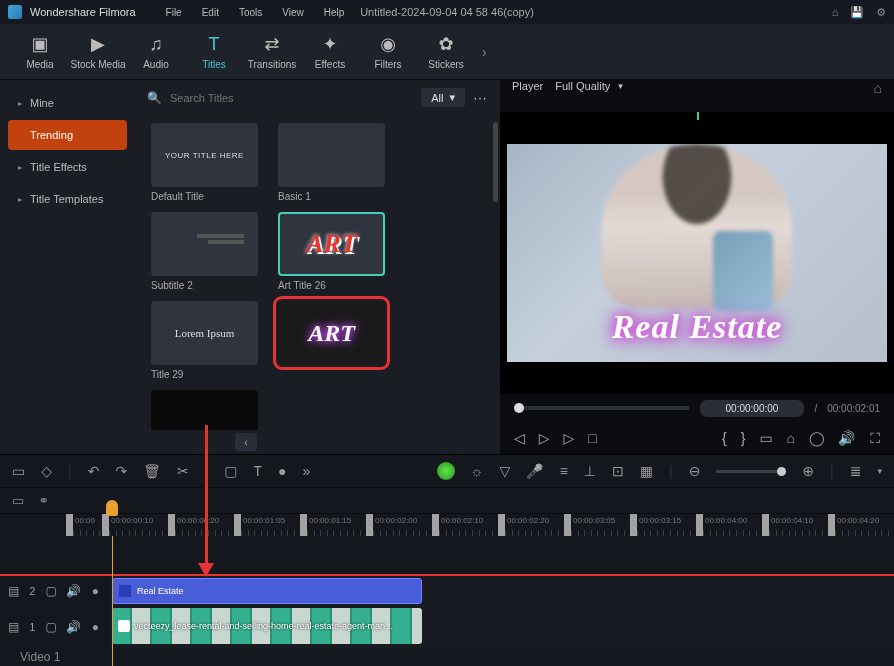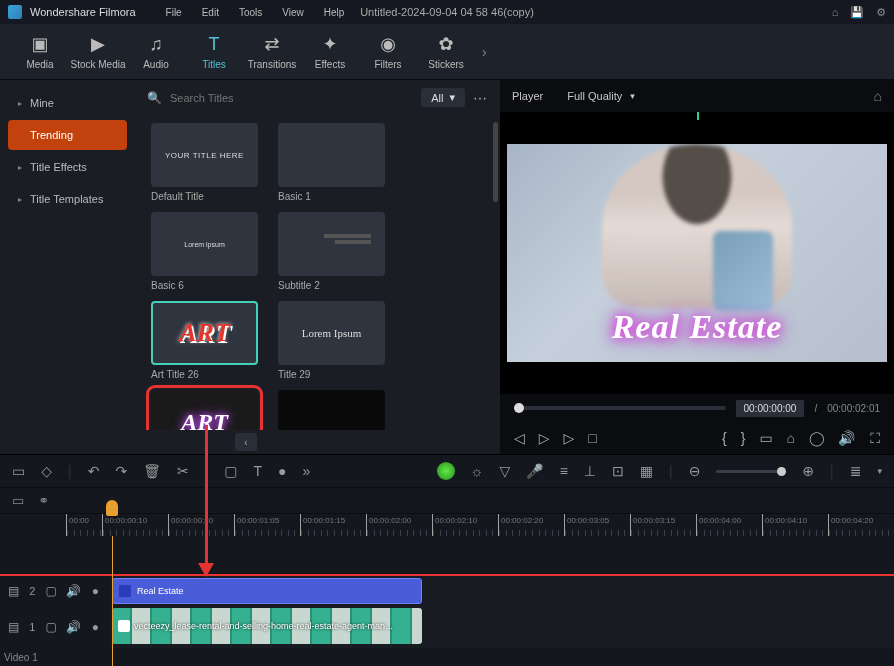--- a/index.html
+++ b/index.html
@@ -36,62 +36,62 @@
 .thumb.red-box{outline:3px solid #e73232;outline-offset:2px}
 .card-lbl{font-size:10px;color:#aaa}
 .art-txt{font-family:Georgia,serif;font-size:26px;font-weight:900;font-style:italic;color:#e8332a;text-shadow:0 0 4px #fff,2px 2px 0 #fff}
 .art-neon{font-family:Georgia,serif;font-size:24px;font-weight:900;font-style:italic;color:#fff;text-shadow:0 0 6px #c84fff,0 0 12px #c84fff}
 .lorem-tn{font-family:Georgia,serif;font-size:11px}
 .sub-lines{width:60%;height:4px;background:#555;margin:1px 0}
 .browser-foot{height:24px;display:flex;align-items:center;justify-content:flex-start;padding-left:100px}
 .back-chev{background:#2a2e38;width:22px;height:18px;border-radius:3px;display:flex;align-items:center;justify-content:center;font-size:10px;color:#aaa}
 .scrollbar{position:absolute;right:2px;top:42px;width:5px;height:80px;background:#444;border-radius:3px}
 .preview{flex:1;background:#0a0c10;display:flex;flex-direction:column}
-.pv-head{height:32px;display:flex;align-items:center;padding:0 12px;gap:24px;font-size:11px}
+.pv-head{height:32px;display:flex;align-items:flex-start;padding:0 12px;gap:12px;font-size:11px}
 .pv-snap{margin-left:auto;color:#888;font-size:14px}
 .pv-canvas{flex:1;display:flex;align-items:center;justify-content:center;position:relative;background:#000}
 .pv-img{width:380px;height:218px;background:linear-gradient(135deg,#a8b5c5 0%,#c5d0dc 40%,#b5c0cc 100%);position:relative;display:flex;align-items:flex-end;justify-content:center;padding-bottom:16px;overflow:hidden}
 .pv-img::before{content:"";position:absolute;top:0;left:25%;width:50%;height:75%;background:radial-gradient(ellipse at 50% 20%, #4a4038 0%, #4a4038 25%, transparent 26%),linear-gradient(180deg,#d8c8c0 30%,#e8dcd6 50%,#c8b8b0 100%);border-radius:50% 50% 20% 20%;filter:blur(2px);opacity:.9}
 .pv-img::after{content:"";position:absolute;top:40%;right:30%;width:60px;height:80px;background:linear-gradient(135deg,#7a9db8,#9abdd8);border-radius:8px;filter:blur(2px)}
 .re-text{font-family:Georgia,serif;font-size:34px;font-weight:700;font-style:italic;color:#fff;text-shadow:0 0 8px #d855dd,0 0 14px #d855dd,0 0 20px #a030c0;z-index:2;letter-spacing:1px}
 .pv-marker{position:absolute;top:0;left:50%;width:2px;height:8px;background:#2dd0a0}
 .pv-scrub{height:28px;display:flex;align-items:center;padding:0 14px;gap:10px}
 .scrub-track{flex:1;height:4px;background:#2a2e38;border-radius:2px;position:relative}
 .scrub-dot{position:absolute;left:0;top:-3px;width:10px;height:10px;background:#ddd;border-radius:50%}
-.time-box{background:#2a2e38;padding:3px 8px;font-size:10px;border-radius:1px;color:#ddd}
+.time-box{background:#2a2e38;padding:3px 26px;font-size:10px;border-radius:7px;color:#ddd}
 .time-txt{font-size:10px;color:#888}
 .pv-ctrl{height:32px;display:flex;align-items:center;padding:0 14px;gap:14px;color:#aaa;font-size:14px}
 .pv-ctrl .sp{flex:1}
 .timeline{background:#14171d;border-top:1px solid #000;height:212px;display:flex;flex-direction:column}
 .tl-tools{height:34px;display:flex;align-items:center;padding:0 12px;gap:16px;color:#999;font-size:14px;border-bottom:1px solid #0a0c10}
 .tl-tools .sp{flex:1}
 .tl-tools .grn{width:18px;height:18px;border-radius:50%;background:radial-gradient(circle,#5eea4a,#2a8a1a)}
 .zoom-track{width:70px;height:3px;background:#3a3e48;border-radius:2px;position:relative}
 .zoom-dot{position:absolute;right:0;top:-3px;width:9px;height:9px;background:#ccc;border-radius:50%}
 .tl-tabs{height:26px;display:flex;align-items:center;padding:0 12px;gap:14px;color:#888;font-size:13px;border-bottom:1px solid #0a0c10}
 .ruler-row{height:22px;display:flex;position:relative}
 .ruler-gutter{width:110px}
 .ruler{flex:1;position:relative;font-size:8px;color:#777;display:flex}
-.ruler-tick{position:relative;flex:0 0 66px;border-left:1px solid #a3a3a3;padding:2px 0 0 2px;height:22px}
+.ruler-tick{position:relative;flex:0 0 66px;border-left:7px solid #a3a3a3;padding:2px 0 0 2px;height:22px}
 .ruler-tick::after{content:"";position:absolute;left:0;bottom:0;width:100%;height:6px;background:repeating-linear-gradient(90deg,#3a3e48 0,#3a3e48 1px,transparent 1px,transparent 6.6px)}
 .tracks-area{flex:1;position:relative}
 .playhead{position:absolute;left:112px;top:0;width:1px;height:140px;background:#e8a030;z-index:10}
 .playhead::before{content:"";position:absolute;top:-36px;left:-6px;width:12px;height:16px;background:#e8a030;border-radius:6px 6px 2px 2px}
 .track{height:30px;display:flex;align-items:center;position:relative}
 .track.red-box{outline:2px solid #e73232;outline-offset:0}
 .tr-gutter{width:110px;height:100%;display:flex;align-items:center;padding:0 8px;gap:10px;color:#999;font-size:11px;background:#14171d;position:relative;z-index:2}
 .tr-gutter .ico{font-size:12px}
 .tr-body{flex:1;height:100%;position:relative;background:#181b22}
 .clip{position:absolute;top:2px;height:26px;border-radius:3px;display:flex;align-items:center;padding:0 6px;font-size:9px;color:#fff;overflow:hidden}
 .clip.title-clip{background:#4a5dd8;left:2px;width:310px;border:1px solid #7080ff}
 .clip.title-clip .ci{width:12px;height:12px;background:#2a3db8;margin-right:6px;display:inline-block}
 .clip.video-clip{background:#2aa080;left:2px;width:310px;top:2px;height:36px;background-image:repeating-linear-gradient(90deg,#35b090 0,#35b090 18px,#2a9078 18px,#2a9078 20px,#c8d8d0 20px,#c8d8d0 38px,#2a9078 38px,#2a9078 40px)}
 .clip.video-clip .ci{width:12px;height:12px;background:#fff;margin-right:4px;display:inline-block;border-radius:2px}
 .video-track{height:42px}
-.video-label{height:18px;display:flex;align-items:center;padding-left:4px;font-size:10px;color:#888}
+.video-label{height:18px;display:flex;align-items:center;padding-left:20px;font-size:12px;color:#888}
 .red-arrow{position:absolute;left:205px;top:425px;width:3px;height:150px;background:#e73232;z-index:100}
 .red-arrow::after{content:"";position:absolute;bottom:-2px;left:-7px;width:0;height:0;border-left:8px solid transparent;border-right:8px solid transparent;border-top:14px solid #e73232}
 </style>
 </head>
 <body>
 
 <div class="titlebar">
   <div class="logo"></div>
   <div class="app-name">Wondershare Filmora</div>
   <div class="menu-item">File</div>
@@ -175,26 +175,20 @@
       <div class="grid">
         <div class="card">
             <div class="thumb">
               <span style="font-size:8px;letter-spacing:.5px">YOUR TITLE HERE</span>
             </div>
             <div class="card-lbl">Default Title</div>
           </div>
         <div class="card">
             <div class="thumb"></div>
             <div class="card-lbl">Basic 1</div>
-          </div>
-        <div class="card">
-            <div class="thumb">
-              <span style="font-size:7px">Lorem ipsum</span>
-            </div>
-            <div class="card-lbl">Basic 6</div>
           </div>
         <div class="card">
             <div class="thumb" style="align-items:flex-end;flex-direction:column;padding:0 14px 10px">
               <div class="sub-lines"></div>
               <div class="sub-lines" style="width:45%"></div>
             </div>
             <div class="card-lbl">Subtitle 2</div>
           </div>
         <div class="card">
             <div class="thumb sel">

